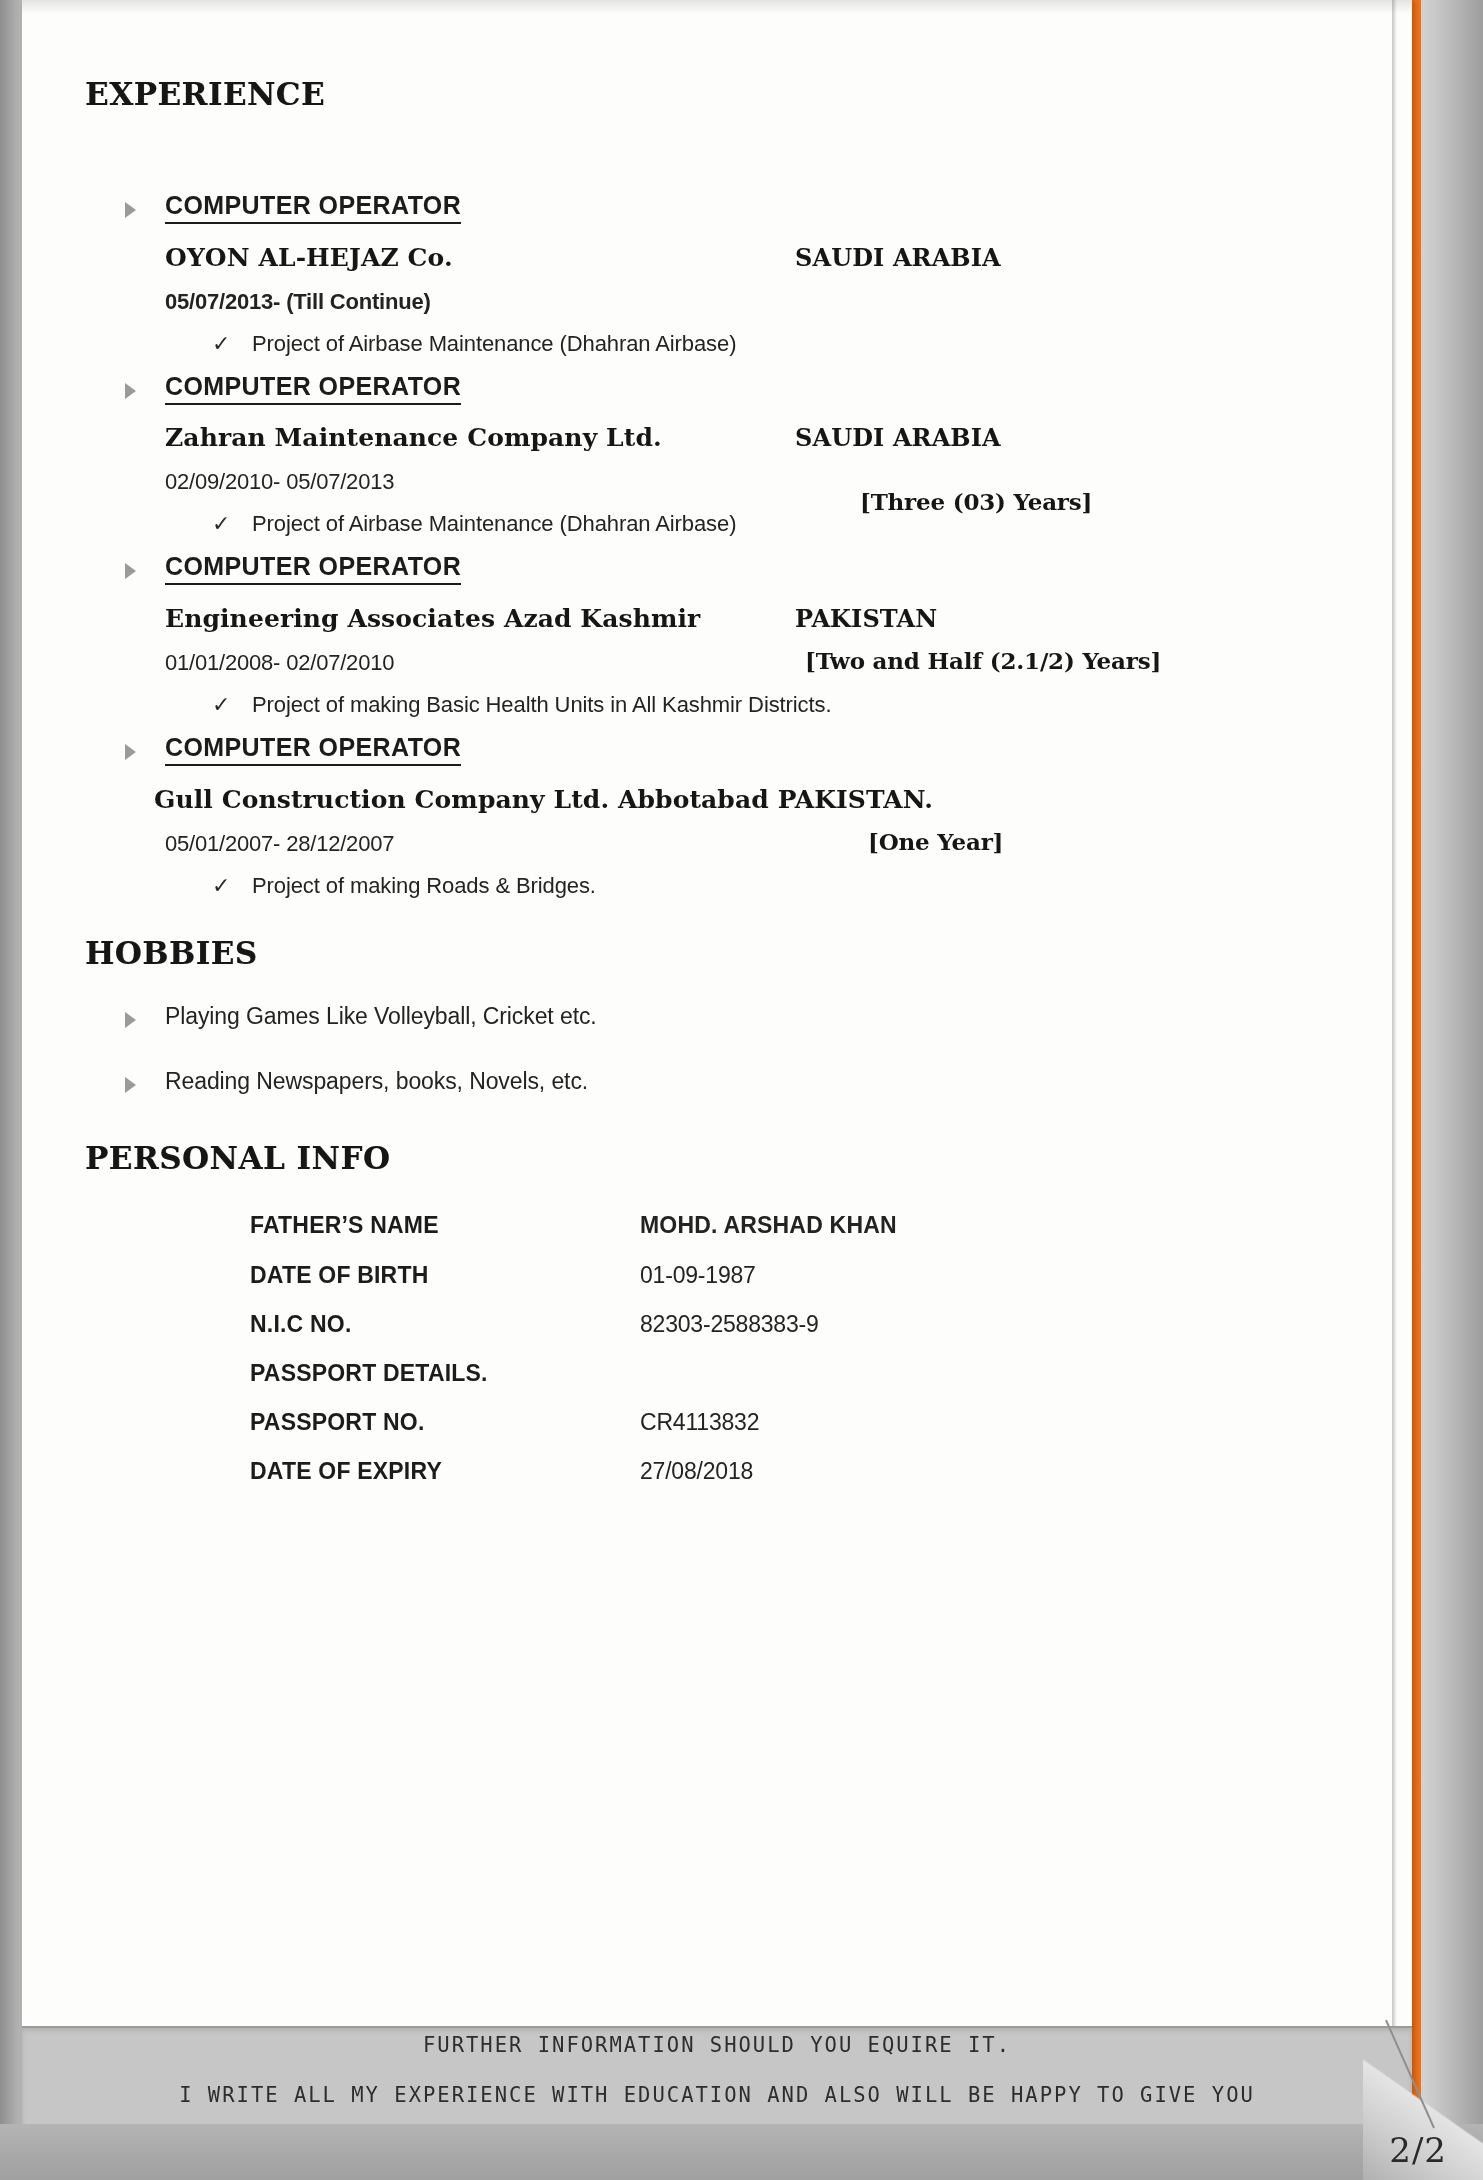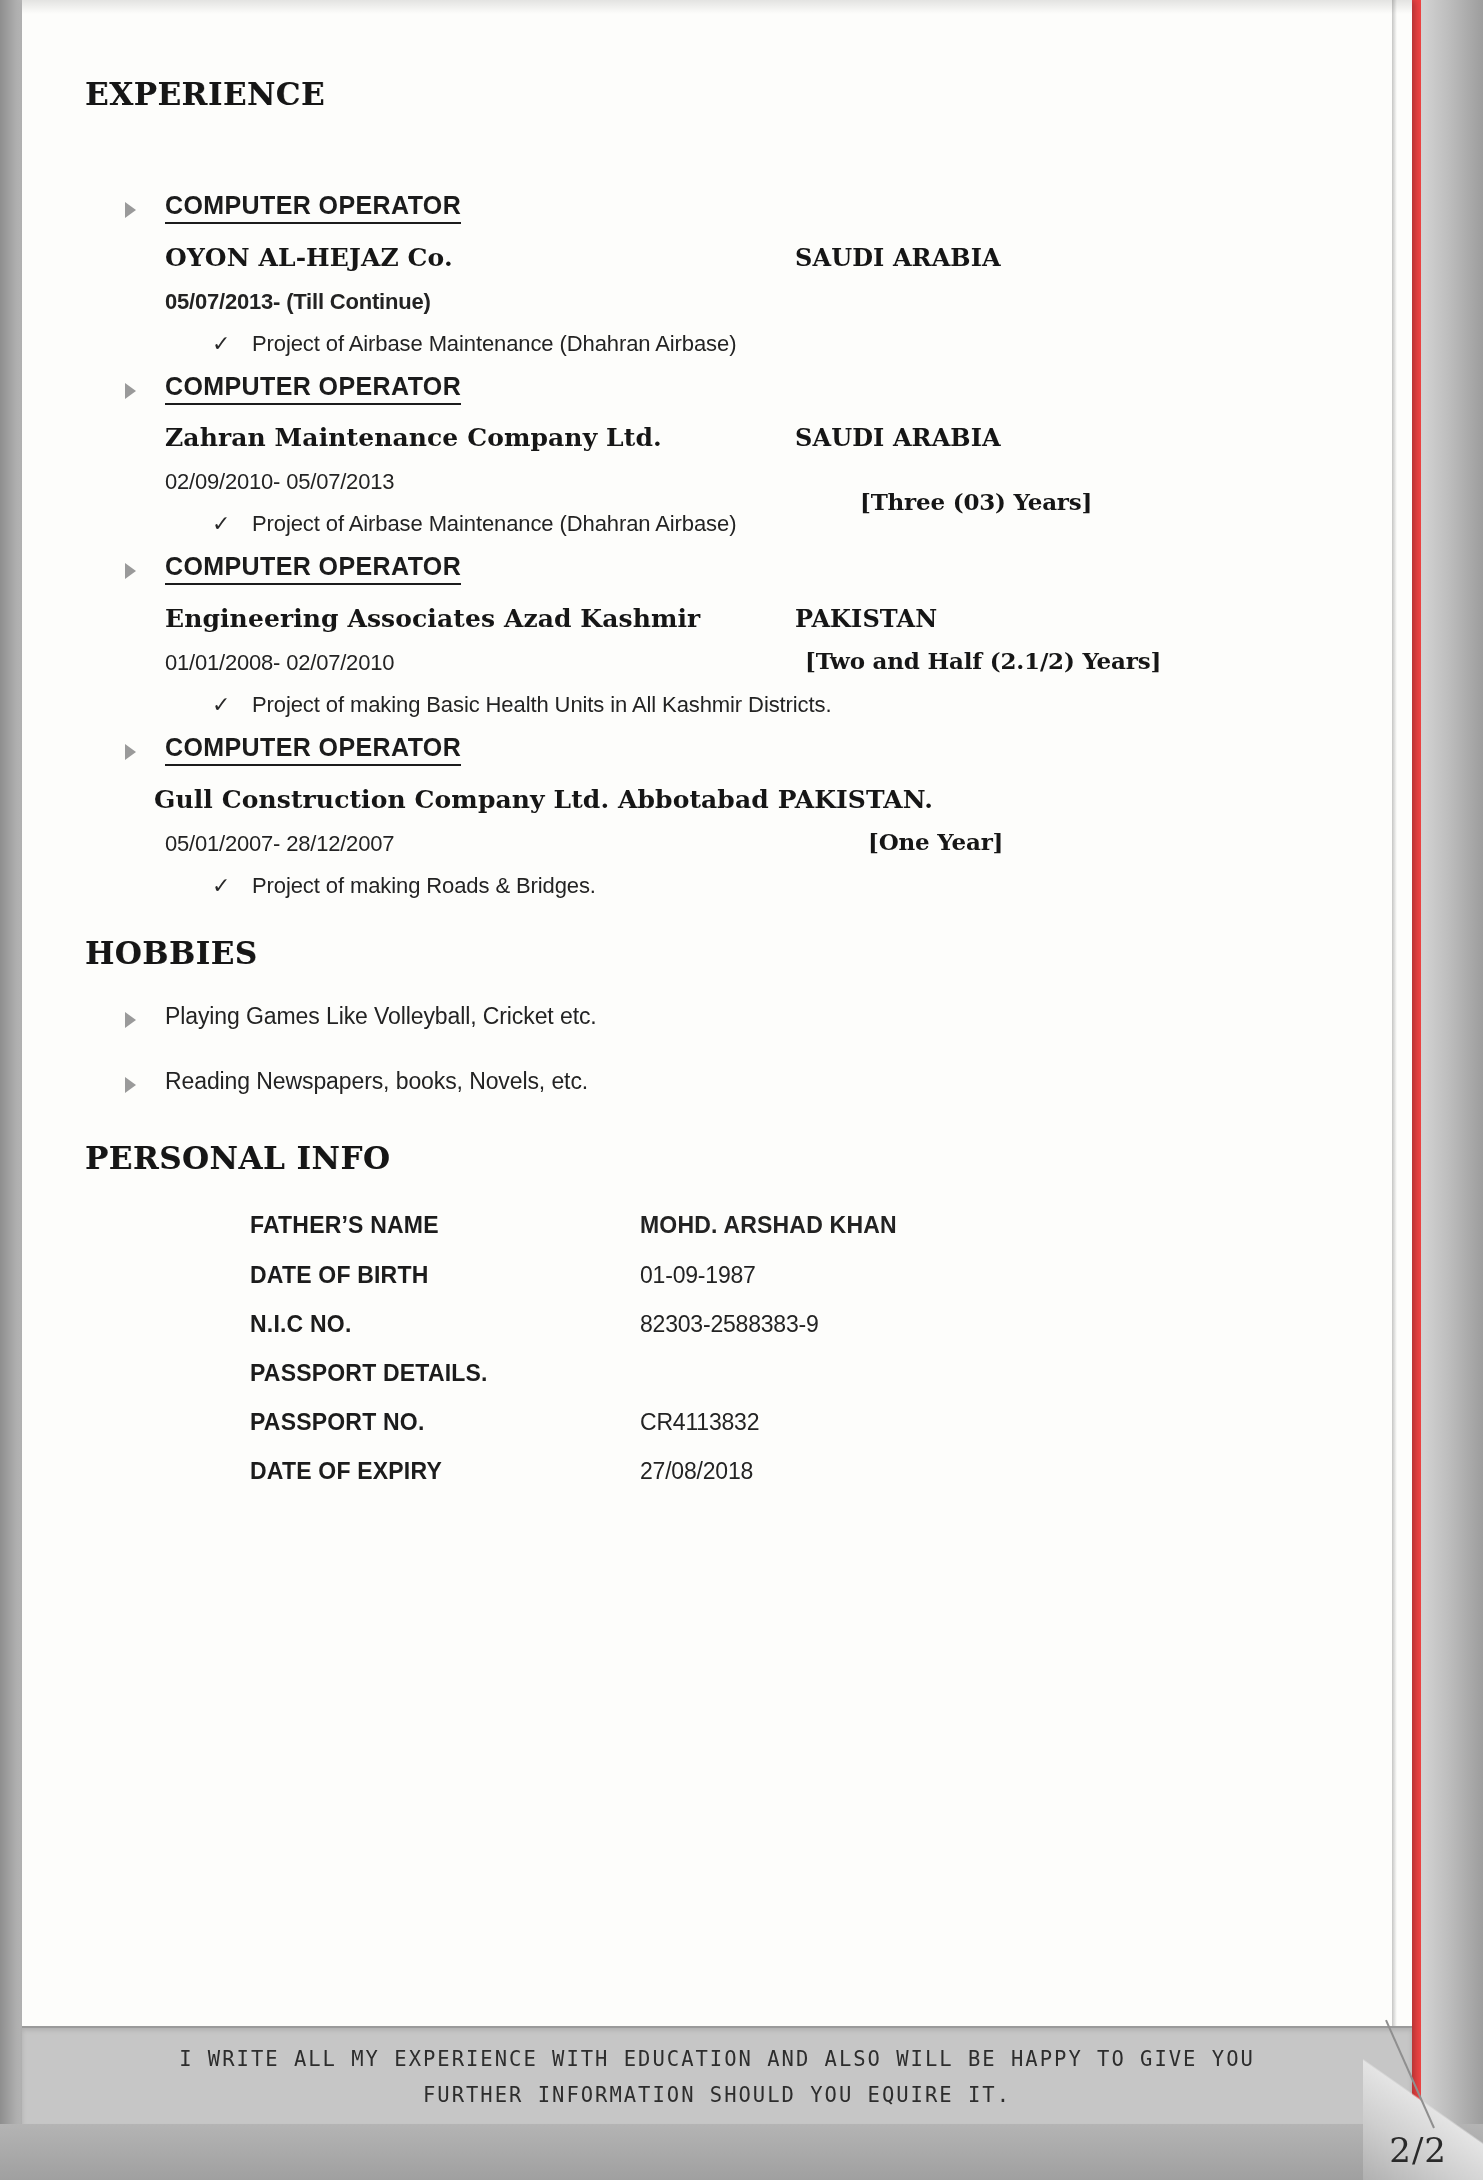--- a/index.html
+++ b/index.html
@@ -12,21 +12,21 @@
     height: 2180px;
     overflow: hidden;
     font-family: "Liberation Sans", sans-serif;
   }
 
   
   #scan {
     position: relative;
     width: 1483px;
     height: 2180px;
-    background: #ef4444;
+    background: #f97316;
   }
   
   .scan-edge-left {
     position: absolute;
     left: 0; top: 0;
     width: 30px; height: 2180px;
     background: linear-gradient(to right, #8e8e8e 0%, #a9a9a9 45%, #c9c9c9 100%);
   }
   .scan-edge-right {
     position: absolute;
@@ -392,22 +392,22 @@
       <div class="row" style="height:49px;">
         <span class="pi-label" style="width:390px; display:inline-block;">DATE OF EXPIRY</span>
         <span class="pi-value">27/08/2018</span>
       </div>
 
     </div>
 
   </div>
 
   <div class="footer-band">
+    <div class="footer-text" style="padding-top:0;">FURTHER INFORMATION SHOULD YOU EQUIRE IT.</div>
     <div class="footer-text">I WRITE ALL MY EXPERIENCE WITH EDUCATION AND ALSO WILL BE HAPPY TO GIVE YOU</div>
-    <div class="footer-text" style="padding-top:0;">FURTHER INFORMATION SHOULD YOU EQUIRE IT.</div>
   </div>
 
   <div class="bottom-noise"></div>
   <div class="corner-curl"></div>
   <div class="curl-line"></div>
 
   <div class="page-num">2/2</div>
 
 </div>
 

